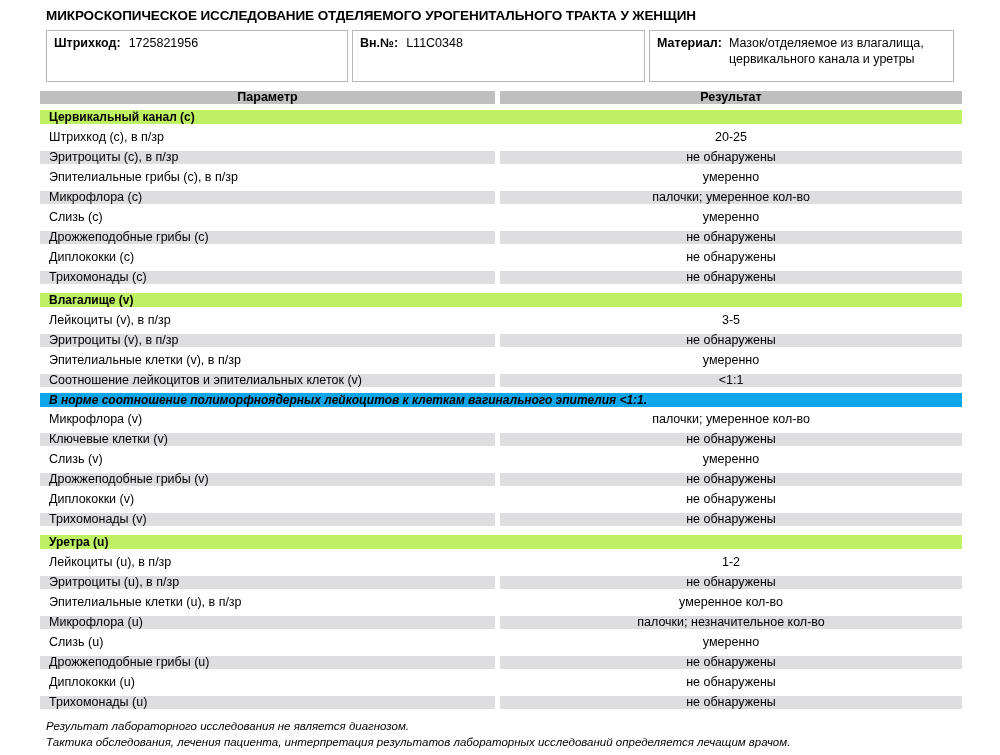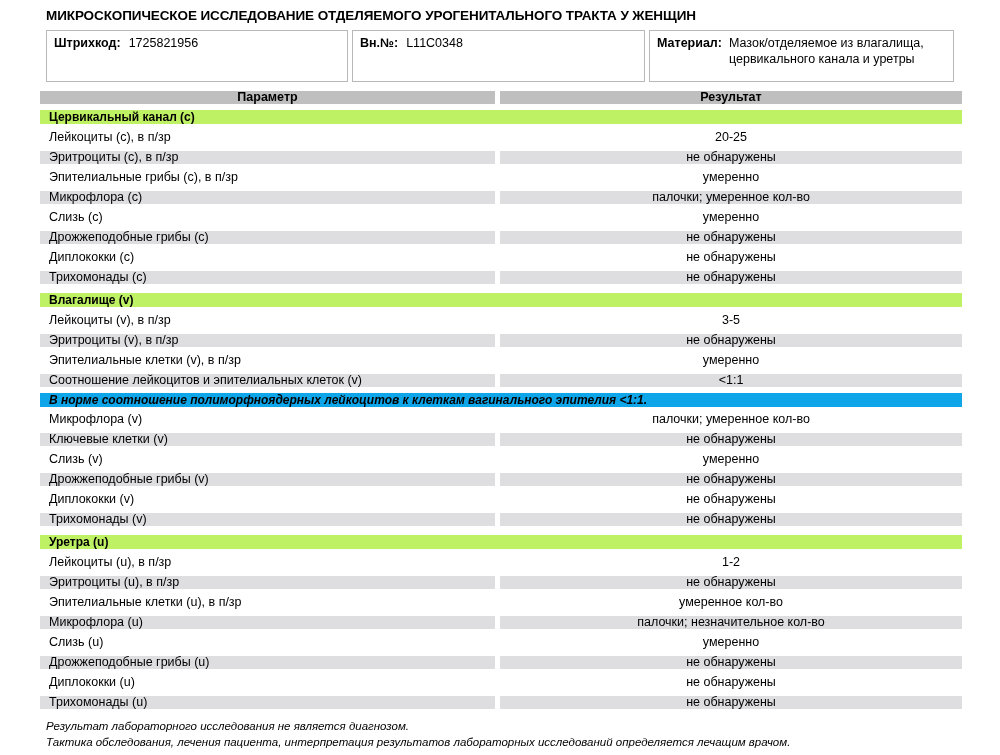--- a/index.html
+++ b/index.html
@@ -199,21 +199,21 @@
   <div class="table" id="results-table">
       <div class="row colhead">
         <div class="cell-param">Параметр</div>
         <div class="gap"></div>
         <div class="cell-result">Результат</div>
       </div>
       <div class="row section">
         <div class="cell-full">Цервикальный канал (c)</div>
       </div>
       <div class="row plain">
-        <div class="cell-param">Лейкоциты (c), в п/зр</div>
+        <div class="cell-param">Штрихкод (c), в п/зр</div>
         <div class="gap"></div>
         <div class="cell-result">20-25</div>
       </div>
       <div class="row shade">
         <div class="cell-param">Эритроциты (c), в п/зр</div>
         <div class="gap"></div>
         <div class="cell-result">не обнаружены</div>
       </div>
       <div class="row plain">
         <div class="cell-param">Эпителиальные грибы (c), в п/зр</div>

